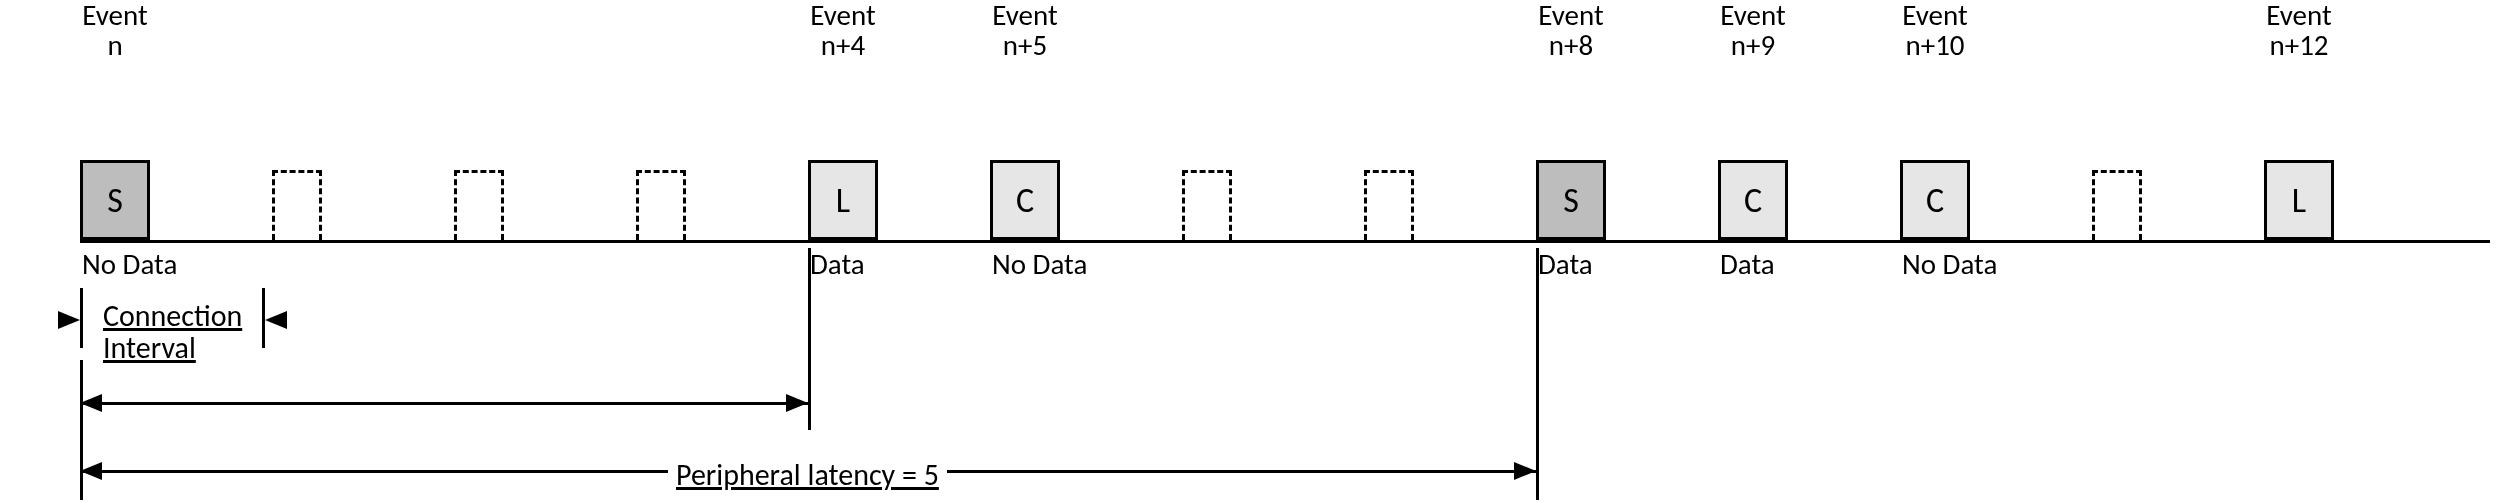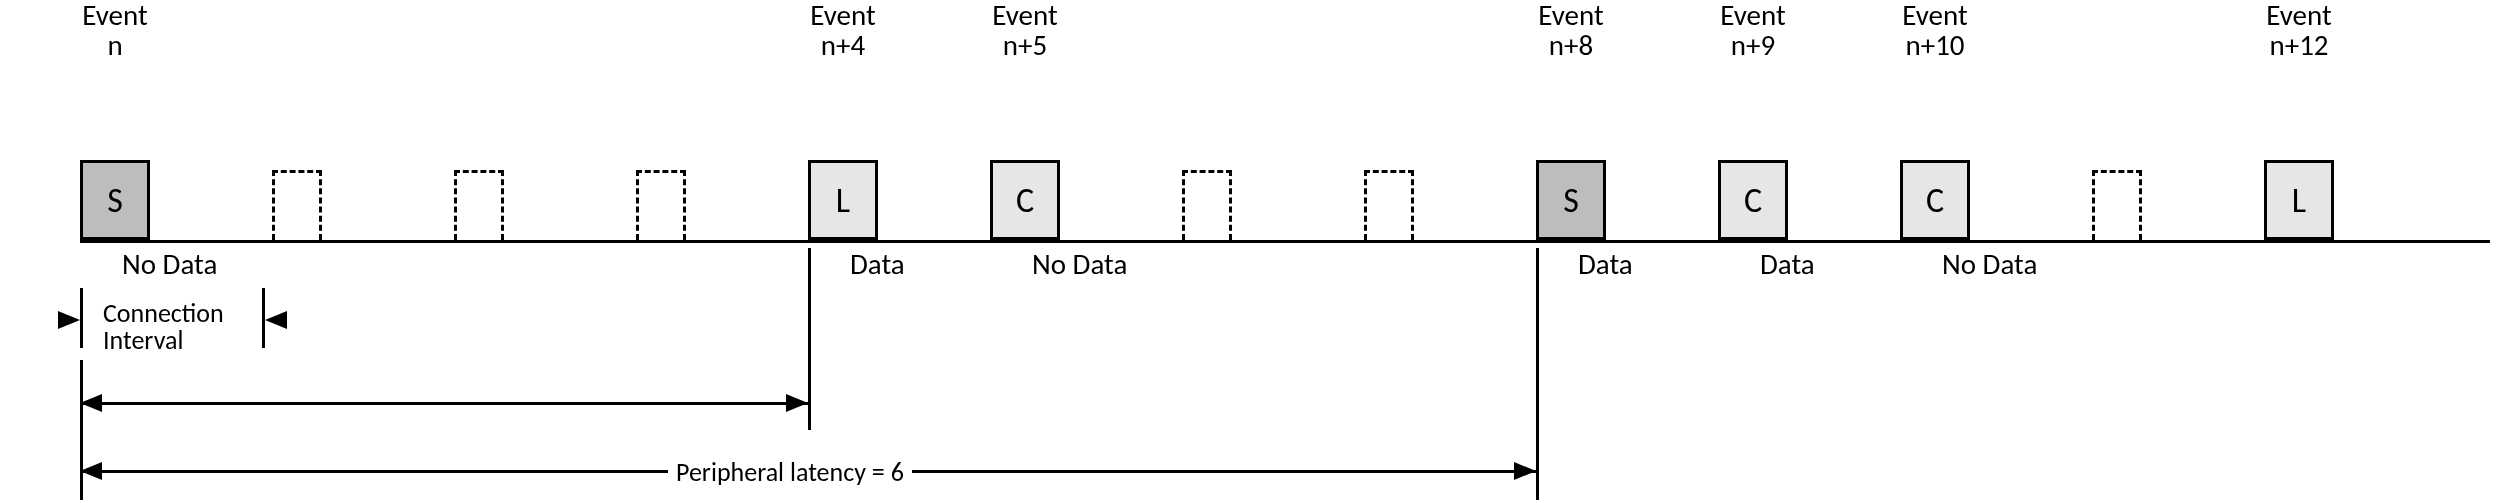--- a/index.html
+++ b/index.html
@@ -37,28 +37,27 @@
   .box.light { background: #e6e6e6; }
   .box.dash  {
     background: transparent;
     border: 3px dashed #000;
     border-bottom: none;
   }
   .below {
     position: absolute;
     font-size: 29px;
     white-space: nowrap;
-    margin-left: 40px;
   }
   
   .arR { position:absolute; width:0; height:0; border-top:9px solid transparent; border-bottom:9px solid transparent; border-left:22px solid #000; }
   .arL { position:absolute; width:0; height:0; border-top:9px solid transparent; border-bottom:9px solid transparent; border-right:22px solid #000; }
   .hline { position:absolute; height:0; border-top:3px solid #000; }
   .vtick { position:absolute; width:0; border-left:3px solid #000; }
-  .annot { position:absolute; font-size:26px; background:#fff; padding:0 8px; white-space:nowrap; }
+  .annot { position:absolute; font-size:30px; background:#fff; padding:0 8px; white-space:nowrap;text-decoration:underline; }
 </style>
 </head>
 <body>
 <div class="wrap" data-name="diagram-root">
 
 <div class="axis" style="left:80px; top:240px; width:2410px" data-name="timeline-axis"></div>
 
 <style>
 </style>
 
@@ -75,21 +74,21 @@
 <div class="vtick" style="left: 808px; top: 248px; height: 182px;" data-name="subrate-tick-right"></div>
 <div class="hline" style="left: 80px; top: 402px; width: 728px;" data-name="subrate-line"></div>
 <div class="arL" style="left:80px;  top:394px" data-name="subrate-arrow-left"></div>
 <div class="arR" style="left: 786px; top: 394px;" data-name="subrate-arrow-right"></div>
 
 <div class="vtick" style="left:80px;   top:430px; height:70px" data-name="periph-tick-left"></div>
 <div class="vtick" style="left: 1536px; top: 248px; height: 252px;" data-name="periph-tick-right"></div>
 <div class="hline" style="left: 80px; top: 470px; width: 1456px;" data-name="periph-line"></div>
 <div class="arL" style="left:80px;   top:462px" data-name="periph-arrow-left"></div>
 <div class="arR" style="left: 1514px; top: 462px;" data-name="periph-arrow-right"></div>
-<div class="annot" style="left: 668px; top: 456px;" data-name="periph-label">Peripheral latency = 6</div>
+<div class="annot" style="left: 668px; top: 456px;" data-name="periph-label">Peripheral latency = 5</div>
 
 <div class="box dark" data-name="event-box-n" style="left: 80px; top: 160px; width: 70px; height: 80px; line-height: 76px;">S</div>
     <div class="evlabel" data-name="event-label-n" style="left: 25px; top: 0px; width: 180px;">Event
 n</div>
     <div class="below" data-name="data-label-n" style="left: 82px; top: 246px;">No Data</div>
     <div class="box dash" data-name="event-box-skip-1" style="left: 272px; top: 170px; width: 50px; height: 70px;"></div>
     <div class="box dash" data-name="event-box-skip-2" style="left: 454px; top: 170px; width: 50px; height: 70px;"></div>
     <div class="box dash" data-name="event-box-skip-3" style="left: 636px; top: 170px; width: 50px; height: 70px;"></div>
     <div class="box light" data-name="event-box-n+4" style="left: 808px; top: 160px; width: 70px; height: 80px; line-height: 76px;">L</div>
     <div class="evlabel" data-name="event-label-n+4" style="left: 753px; top: 0px; width: 180px;">Event

